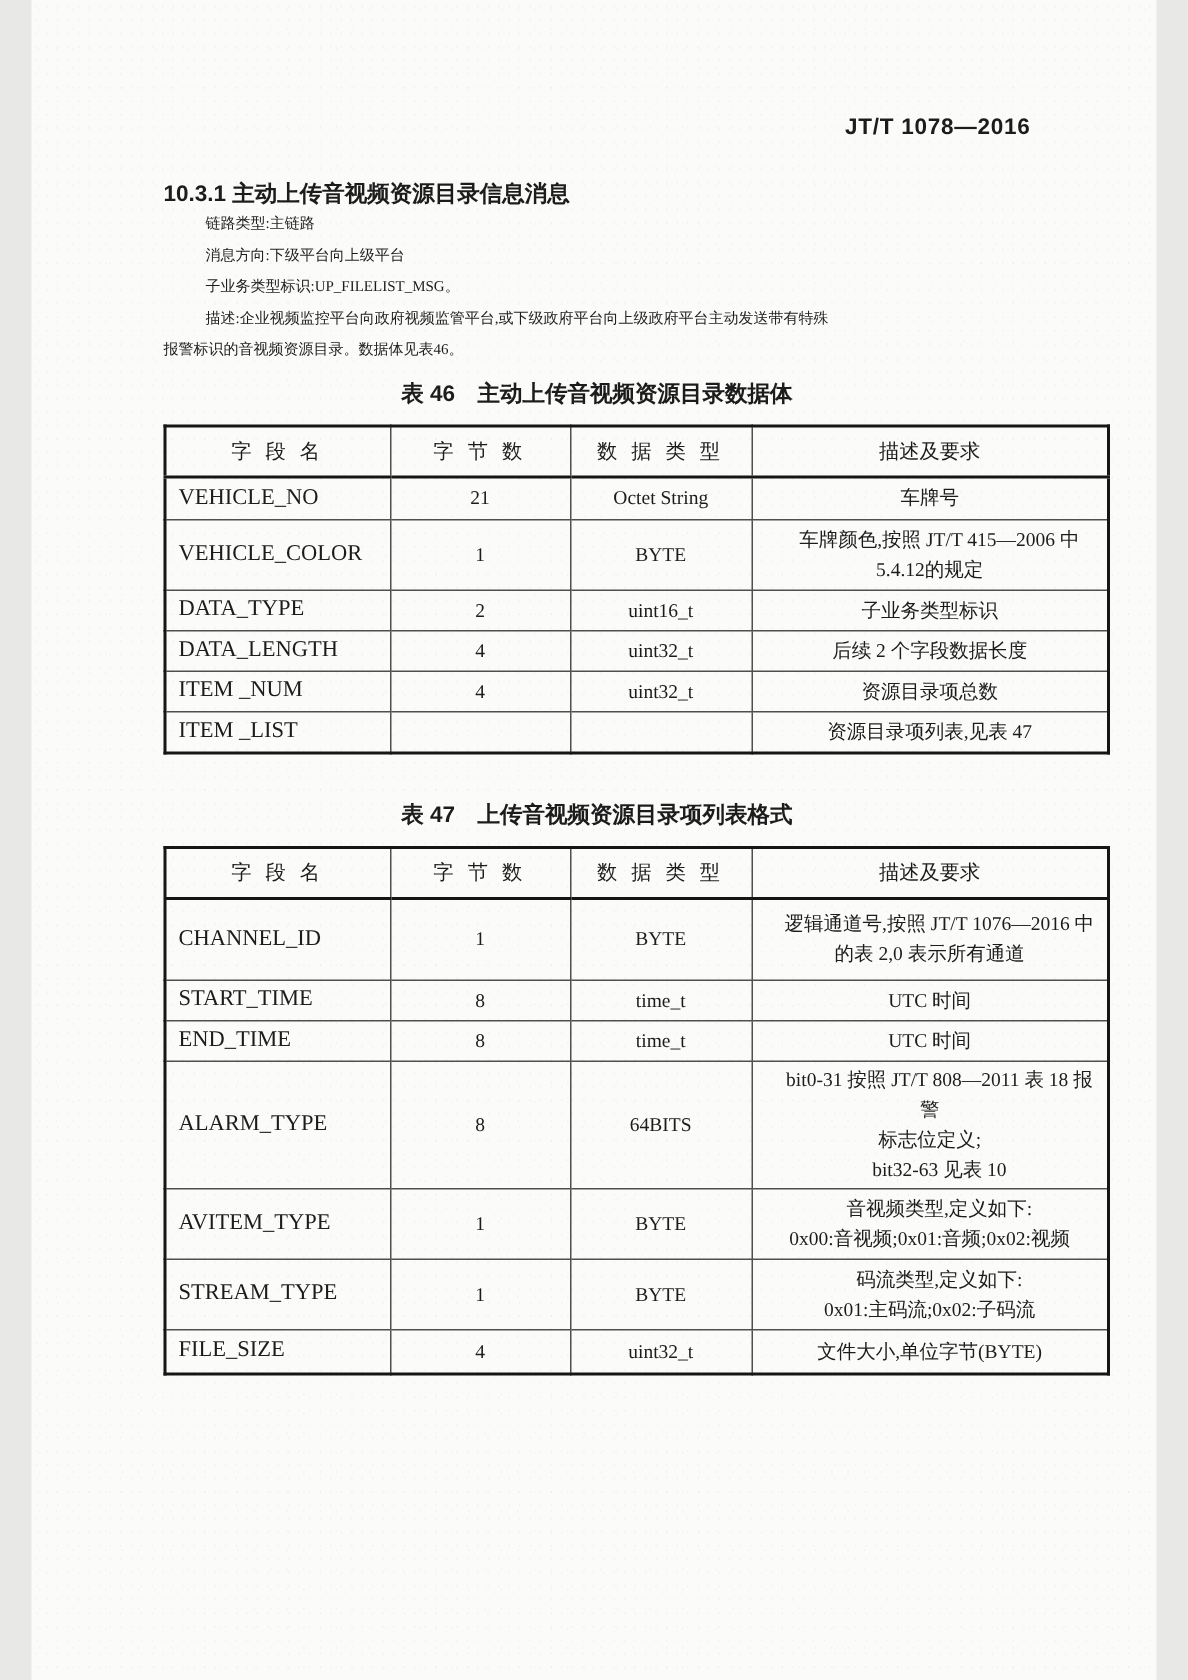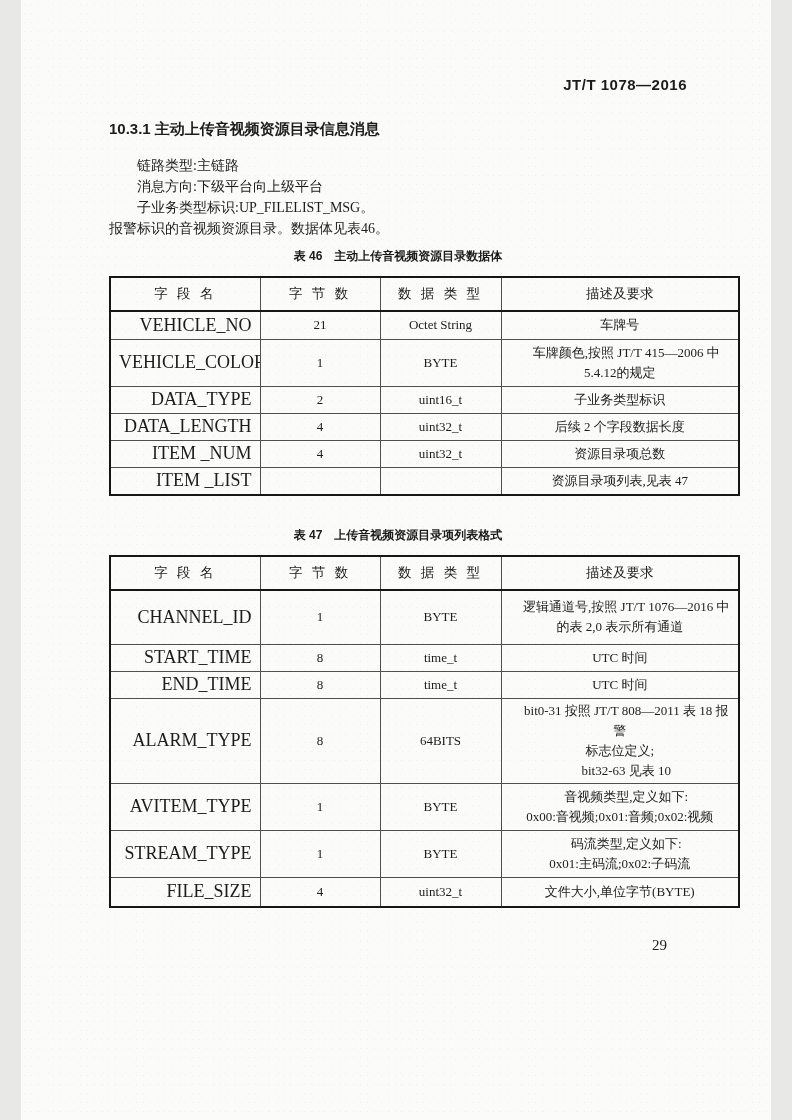--- a/index.html
+++ b/index.html
@@ -31,31 +31,31 @@
     font-family:"Liberation Sans","DejaVu Sans",sans-serif;
     font-weight:bold;
     font-size:15px;
   }
   .h-sub{
     margin:27px 0 0 0;
     font-family:"Liberation Sans","DejaVu Sans",sans-serif;
     font-weight:bold;
     font-size:15px;
   }
-  .intro{margin-top:16px;font-size:14px;}
+  .intro{font-size:10px;}
   .intro .line{
     line-height:21px;
     white-space:pre-wrap;
   }
   .intro .indent{padding-left:28px;}
   .tbl-title{
     text-align:center;
     font-family:"Liberation Sans","DejaVu Sans",sans-serif;
     font-weight:bold;
-    font-size:12px;
+    font-size:15px;
     margin-top:9px;
   }
   .tbl-title.second{margin-top:31px;}
   table.std{
     border-collapse:collapse;
     table-layout:fixed;
     width:629px;
     margin-top:11px;
     border:2px solid #161616;
     font-size:13px;
@@ -68,21 +68,21 @@
   }
   table.std thead th{
     border-bottom:2px solid #161616;
     font-weight:normal;
     font-size:13.5px;
     text-align:center;
     height:28px;
     letter-spacing:3px;
   }
   table.std thead th.no-ls{letter-spacing:0;}
-  td.c-field{text-align:right;padding-left:16px;font-size:18px;}
+  td.c-field{text-align:left;padding-left:16px;font-size:15px;}
   td.c-bytes{text-align:center;}
   td.c-type{text-align:center;}
   td.c-desc{
     text-align:center;
     padding-left:11px;
     white-space:pre-wrap;
     line-height:20px;
   }
   .pageno{
     margin-top:29px;
@@ -97,20 +97,21 @@
 <div class="page">
 
   <div class="running-head">JT/T 1078—2016</div>
 
   <div class="h-sub">10.3.1  主动上传音视频资源目录信息消息</div>
 
   <div class="intro">
     <div class="line indent">链路类型:主链路</div>
     <div class="line indent">消息方向:下级平台向上级平台</div>
     <div class="line indent">子业务类型标识:UP_FILELIST_MSG。</div>
+    <div class="line indent">描述:企业视频监控平台向政府视频监管平台,或下级政府平台向上级政府平台主动发送带有特殊</div>
     <div class="line">报警标识的音视频资源目录。数据体见表46。</div>
   </div>
 
   <div class="tbl-title">表 46　主动上传音视频资源目录数据体</div>
 
   <table class="std">
     <colgroup>
         <col style="width:150px">
         <col style="width:120px">
         <col style="width:121px">
@@ -226,15 +227,14 @@
       </tr>
       <tr style="height:30px">
         <td class="c-field">FILE_SIZE</td>
         <td class="c-bytes">4</td>
         <td class="c-type">uint32_t</td>
         <td class="c-desc">文件大小,单位字节(BYTE)</td>
       </tr>
     </tbody>
   </table>
 
-  <div class="pageno">29</div>
 
 </div>
 
 </body></html>

